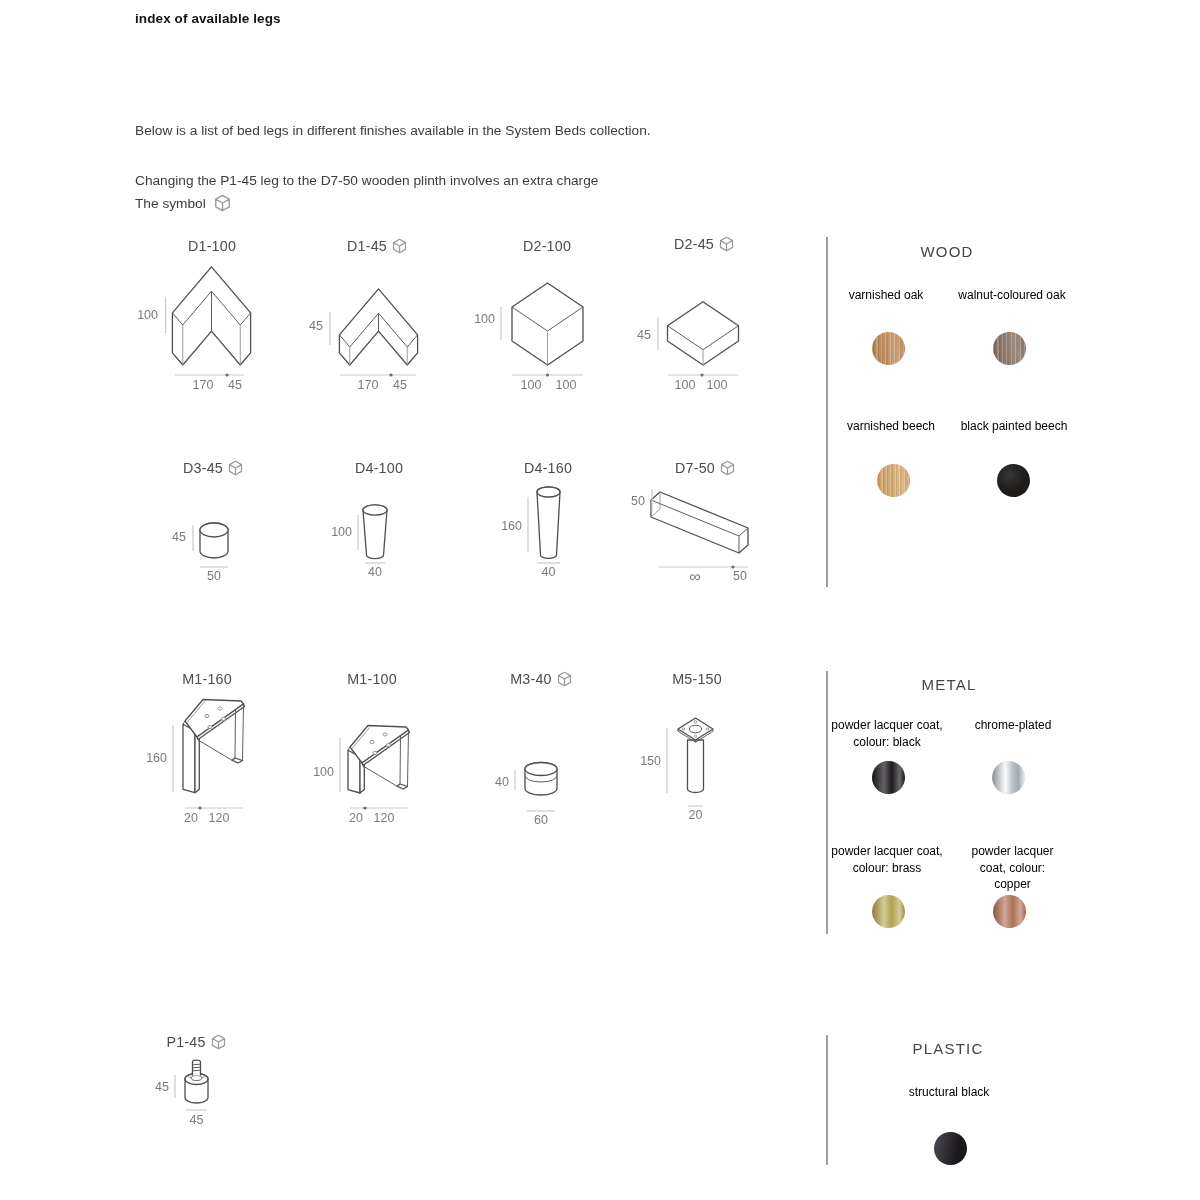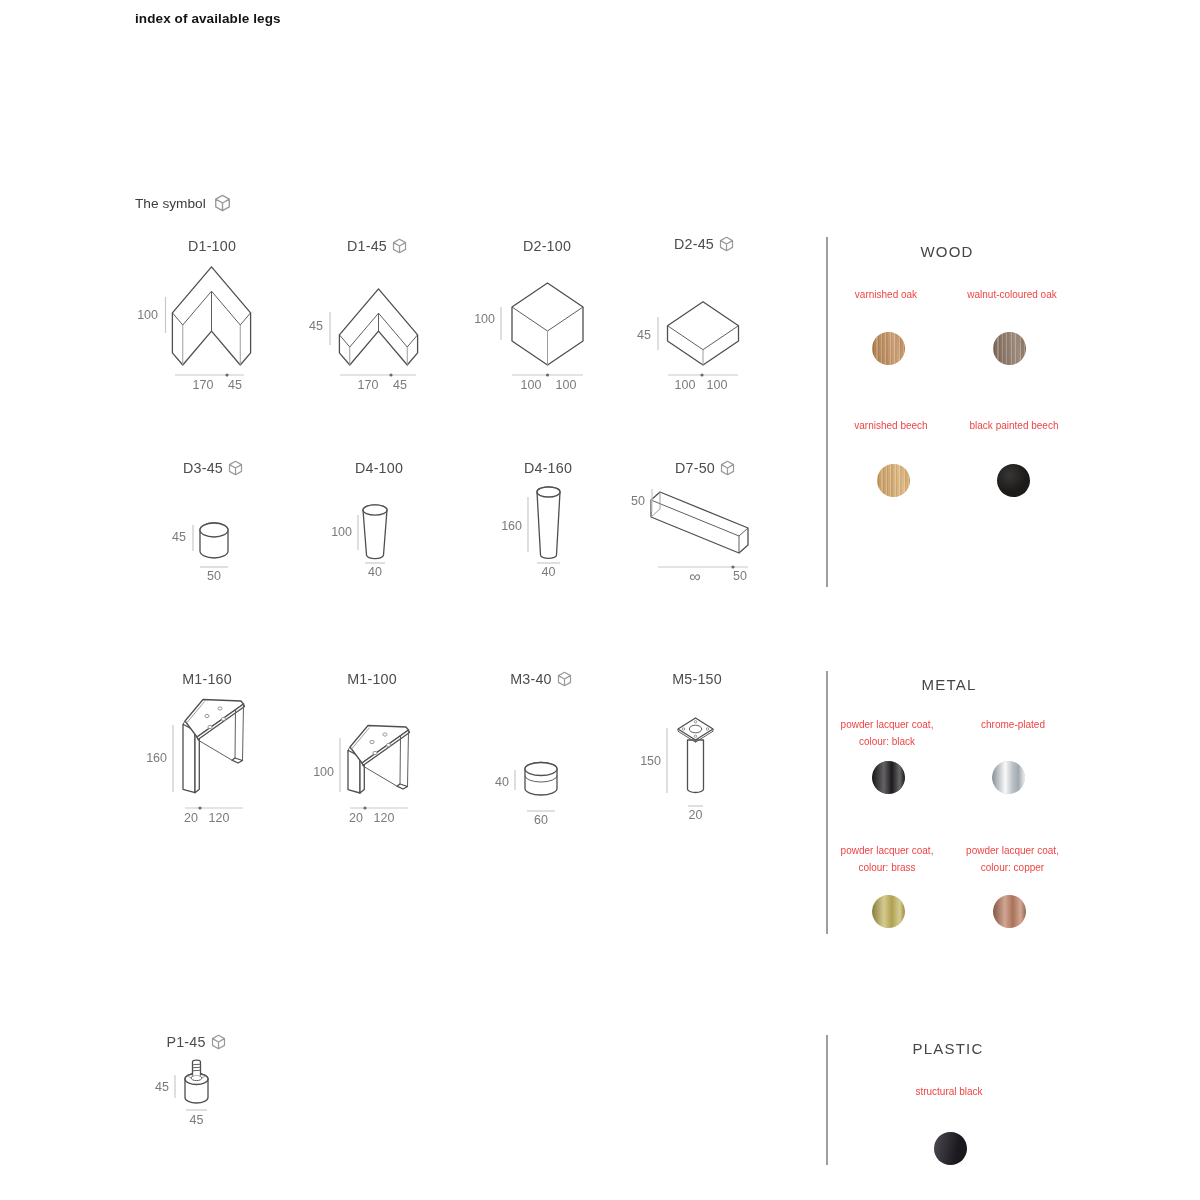--- a/index.html
+++ b/index.html
@@ -5,21 +5,21 @@
   html,body{margin:0;padding:0;background:#fff}
   #page{position:relative;width:1200px;height:1200px;background:#fff;overflow:hidden;
         font-family:"Liberation Sans",sans-serif;color:#3c3c3c}
   .abs{position:absolute}
   #title{left:135px;top:11px;font-size:13.5px;font-weight:700;color:#141414;letter-spacing:.1px}
   .intro-line{left:135px;font-size:13.7px;color:#3c3c3c;white-space:nowrap}
   #intro-symbol-line{display:flex;align-items:center;gap:8px}
   .leg-label{width:132px;display:flex;justify-content:center;align-items:center;gap:5px;
              font-size:14.3px;color:#4c4c4c;letter-spacing:.2px;white-space:nowrap}
   .sec-head{width:160px;text-align:center;font-size:15px;color:#454545;letter-spacing:1.2px}
-  .fin-label{text-align:center;font-size:10px;color:#ef4444;line-height:16.5px}
+  .fin-label{text-align:center;font-size:12px;color:#000000;line-height:16.5px}
   .swatch{width:33px;height:33px;border-radius:50%;position:absolute;overflow:hidden}
   .swatch::after{content:"";position:absolute;inset:0;border-radius:50%}
   .sw-grain::after{background:linear-gradient(83deg,rgba(0,0,0,.10),rgba(255,255,255,.22) 72%,rgba(0,0,0,.05)),
     repeating-linear-gradient(90deg,rgba(255,255,255,.25) 0 1px,rgba(80,45,15,.13) 1px 2.5px,rgba(255,255,255,0) 2.5px 4.5px)}
   .sw-paint::after{background:radial-gradient(circle at 38% 34%,rgba(255,255,255,.12),rgba(0,0,0,0) 55%)}
   .sw-metal::after{background:linear-gradient(90deg,rgba(0,0,0,.30),rgba(255,255,255,.30) 36%,rgba(0,0,0,.10) 60%,rgba(255,255,255,.32) 84%,rgba(0,0,0,.22))}
   .sw-chrome::after{background:linear-gradient(90deg,rgba(96,106,114,.6),rgba(255,255,255,.9) 40%,rgba(175,183,190,.35) 62%,rgba(110,120,128,.4) 80%,rgba(255,255,255,.75))}
   .sw-plastic::after{background:linear-gradient(100deg,rgba(255,255,255,.16),rgba(0,0,0,.38) 70%)}
   .vdiv{position:absolute;width:1.5px;background:#9e9e9e}
   svg.art{position:absolute;left:0;top:0}
@@ -35,20 +35,22 @@
   .cube-ic{width:15px;height:16px;flex:0 0 auto}
   .cube-ic path{fill:none;stroke:#9a9a9a;stroke-width:1.3;stroke-linejoin:round}
 </style>
 </head>
 <body>
 
 <div id="page">
 
   <div id="title" class="abs">index of available legs</div>
 
+  <div class="abs intro-line" style="top:123px">Below is a list of bed legs in different finishes available in the System Beds collection.</div>
+  <div class="abs intro-line" style="top:173px">Changing the P1-45 leg to the D7-50 wooden plinth involves an extra charge</div>
   <div class="abs intro-line" style="top:194px" id="intro-symbol-line">
     <span>The symbol</span>
     <svg class="cube-ic" style="width:17px;height:18px" viewBox="0 0 16 17">
         <path d="M8 1.3 L14.4 4.9 L14.4 12.1 L8 15.7 L1.6 12.1 L1.6 4.9 Z M1.6 4.9 L8 8.5 L14.4 4.9 M8 8.5 L8 15.7"></path>
       </svg>
   </div>
 
   <div class="abs leg-label" style="left:146px;top:238px">
       <span>D1-100</span>
     </div>

